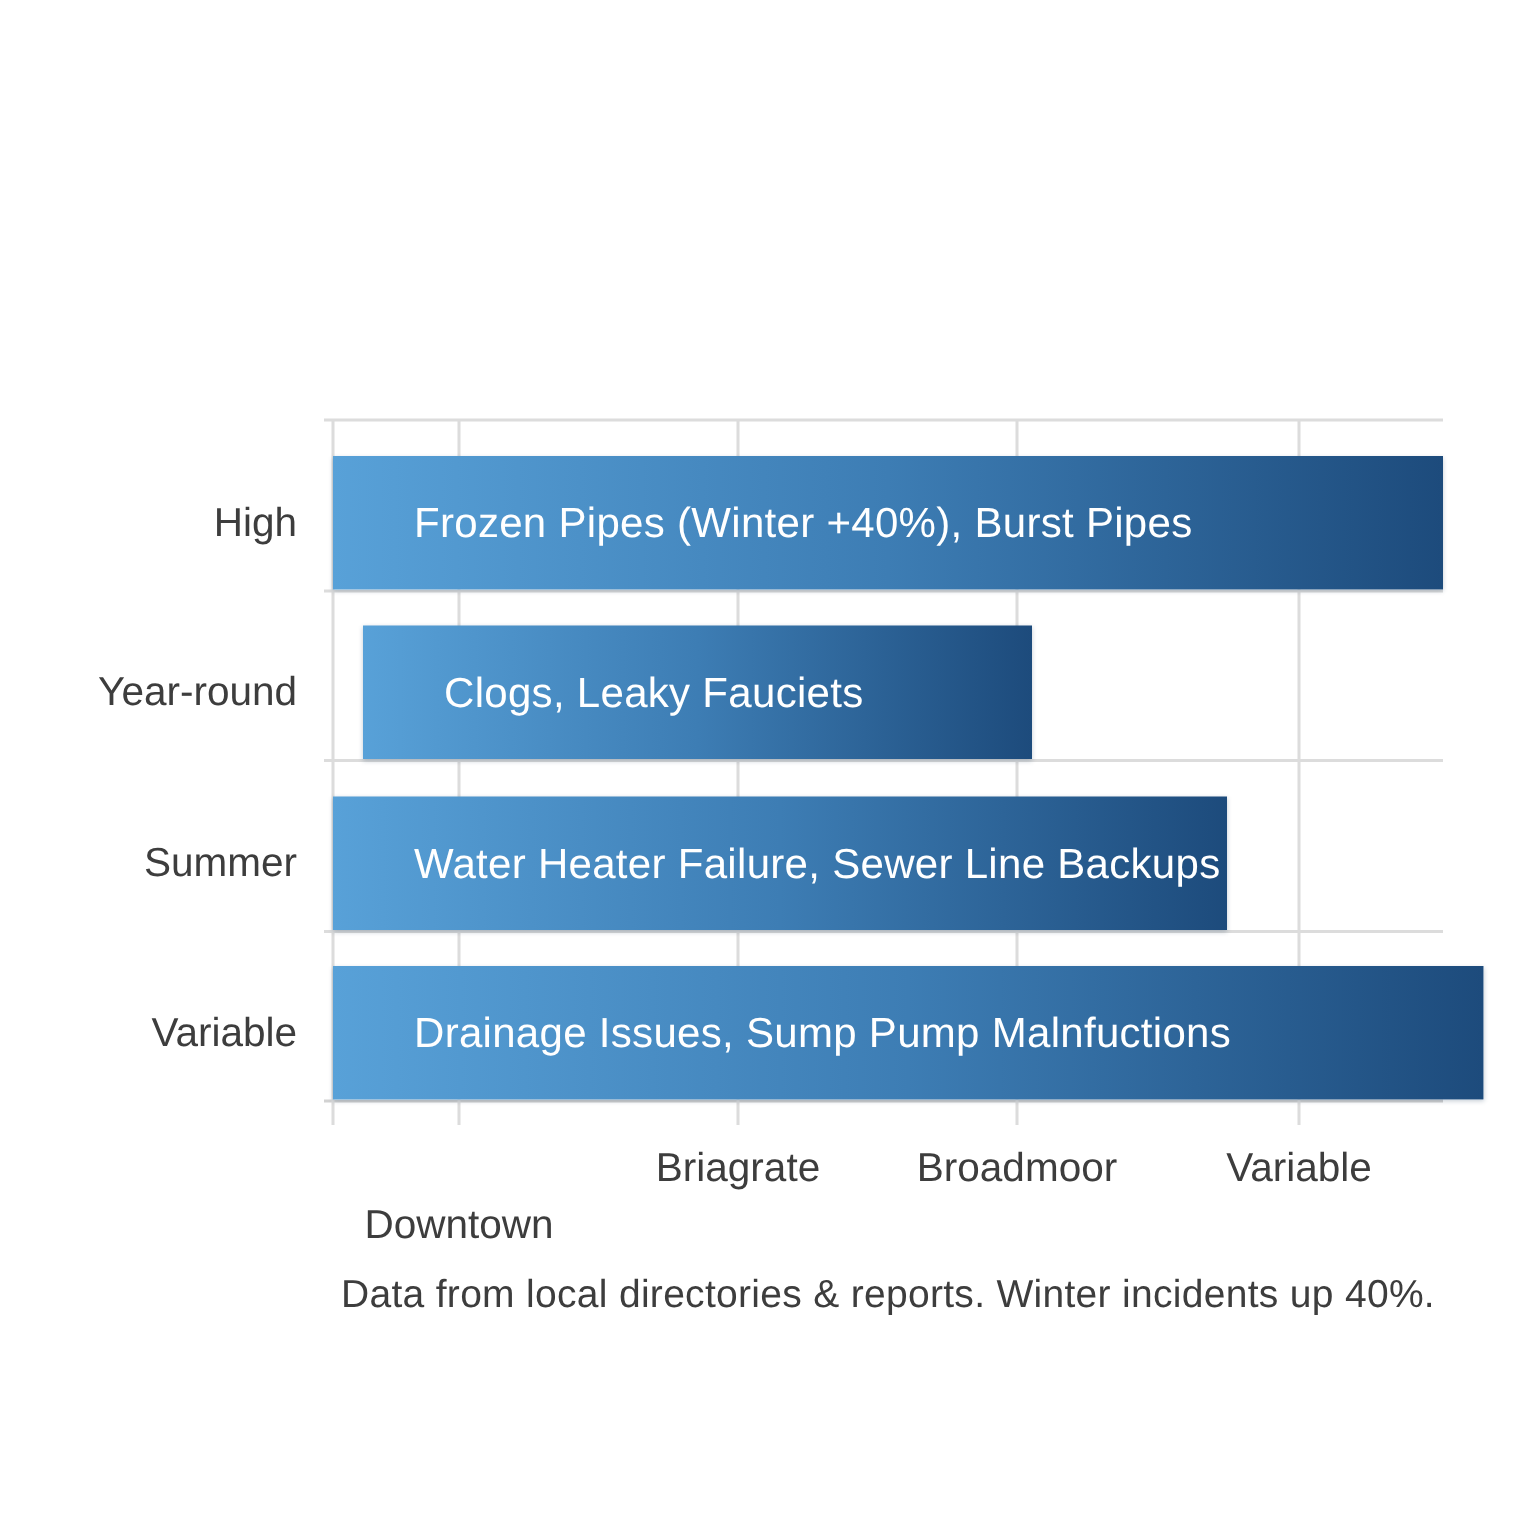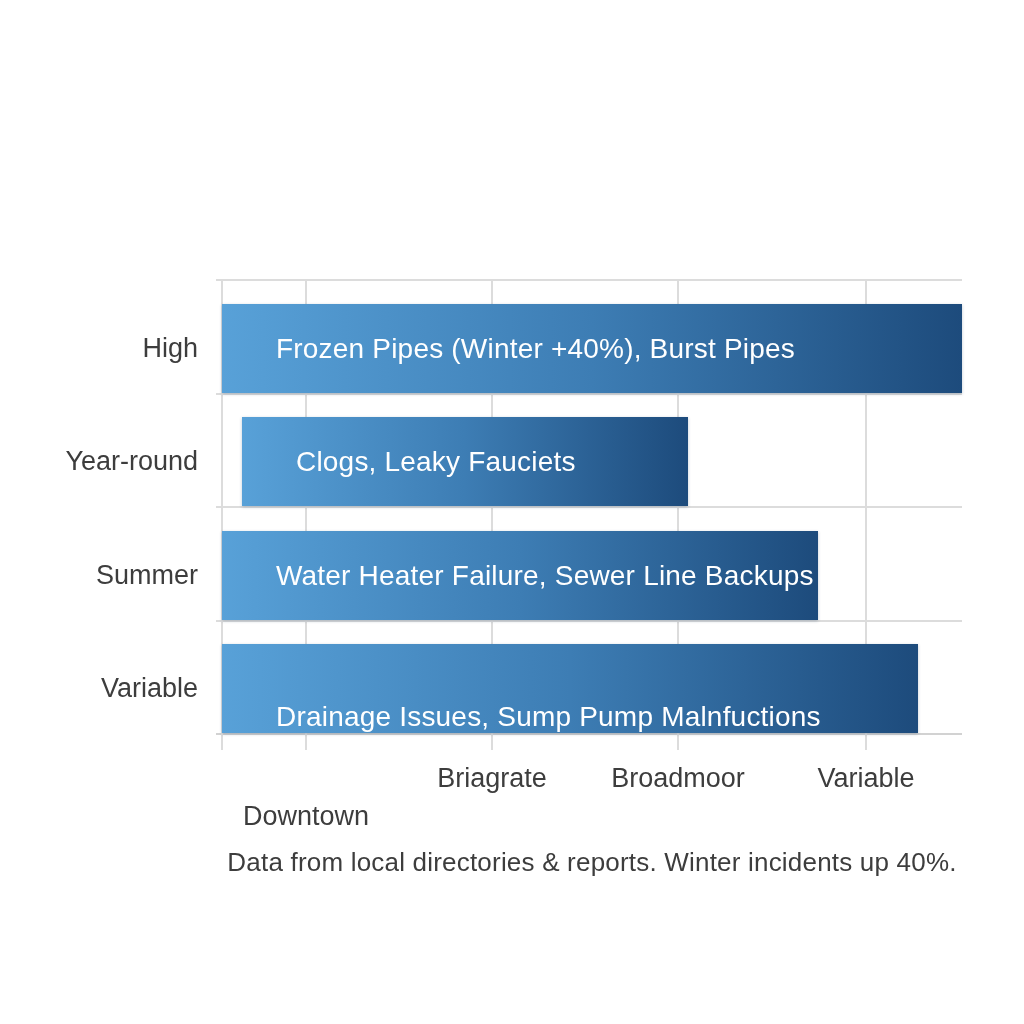--- a/index.html
+++ b/index.html
@@ -81,21 +81,21 @@
   <div id="bars">
       <div class="bar" style="left: 222px; top: 304px; width: 740px;">
         <span class="bar-label">Frozen Pipes (Winter +40%), Burst Pipes</span>
       </div>
       <div class="bar" style="left: 222px; top: 417px; width: 446px; margin-left: 20px;">
         <span class="bar-label">Clogs, Leaky Fauciets</span>
       </div>
       <div class="bar" style="left: 222px; top: 531px; width: 596px; text-align: center;">
         <span class="bar-label">Water Heater Failure, Sewer Line Backups</span>
       </div>
-      <div class="bar" style="left: 222px; top: 644px; width: 696px; align-items: flex-end;">
+      <div class="bar" style="left: 222px; top: 644px; width: 767px;">
         <span class="bar-label">Drainage Issues, Sump Pump Malnfuctions</span>
       </div>
     </div>
   <div id="y-labels">
       <div class="y-label" style="left: 40px; top: 304px;">High</div>
       <div class="y-label" style="left: 40px; top: 417px;">Year-round</div>
       <div class="y-label" style="left: 40px; top: 531px;">Summer</div>
       <div class="y-label" style="left: 40px; top: 644px;">Variable</div>
     </div>
   <div id="x-labels">

